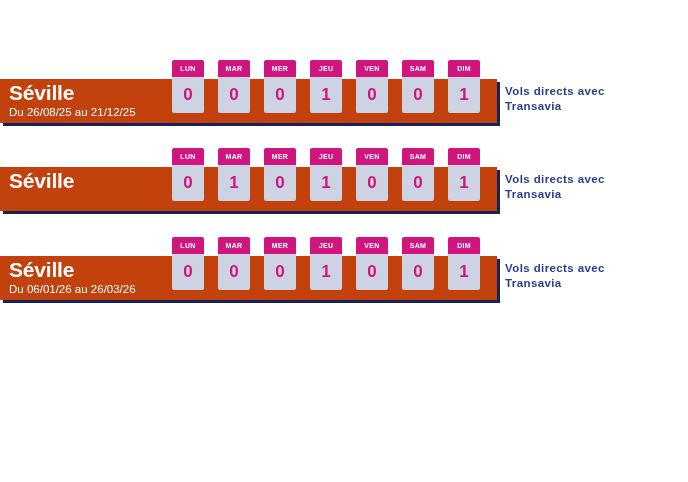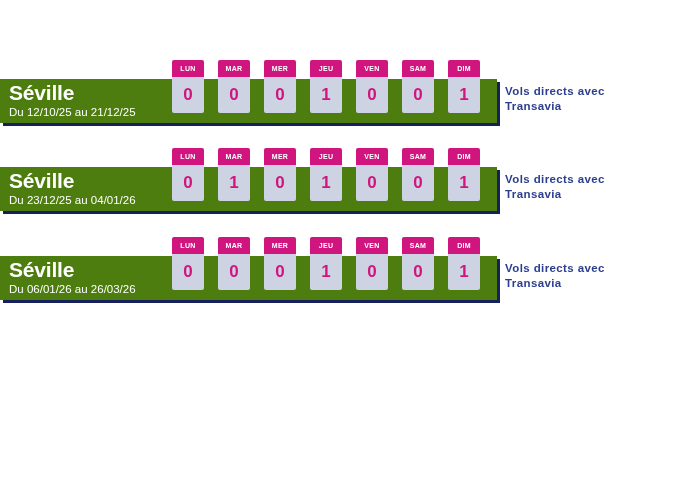--- a/index.html
+++ b/index.html
@@ -28,21 +28,21 @@
     height: 70px;
   }
 
   
   .row-bar {
     position: absolute;
     left: 0;
     top: 19px;
     width: 497px;
     height: 44px;
-    background: #4d7c0f;
+    background: #c2410c;
     box-shadow: 3px 3px 0 0 #16215c;
     box-sizing: border-box;
   }
 
   .city-block {
     position: absolute;
     left: 9px;
     top: 2px;
     width: 160px;
   }
@@ -123,21 +123,21 @@
   }
 </style>
 </head>
 <body>
 
 <div id="page-root">
     <div class="schedule-row" style="top: 60px;">
       <div class="row-bar">
         <div class="city-block">
           <div class="city-name">Séville</div>
-          <div class="city-dates">Du 12/10/25 au 21/12/25</div>
+          <div class="city-dates">Du 26/08/25 au 21/12/25</div>
         </div>
       </div>
       <div class="days-strip">
         <div class="day-col" style="left: 0px;">
           <div class="day-tab">LUN</div>
           <div class="day-value">0</div>
         </div>
         <div class="day-col" style="left: 46px;">
           <div class="day-tab">MAR</div>
           <div class="day-value">0</div>
@@ -165,21 +165,20 @@
       </div>
       <div class="row-note">
         <div>Vols directs avec</div>
         <div>Transavia</div>
       </div>
     </div>
     <div class="schedule-row" style="top: 148px;">
       <div class="row-bar">
         <div class="city-block">
           <div class="city-name">Séville</div>
-          <div class="city-dates">Du 23/12/25 au 04/01/26</div>
         </div>
       </div>
       <div class="days-strip">
         <div class="day-col" style="left: 0px;">
           <div class="day-tab">LUN</div>
           <div class="day-value">0</div>
         </div>
         <div class="day-col" style="left: 46px;">
           <div class="day-tab">MAR</div>
           <div class="day-value">1</div>

